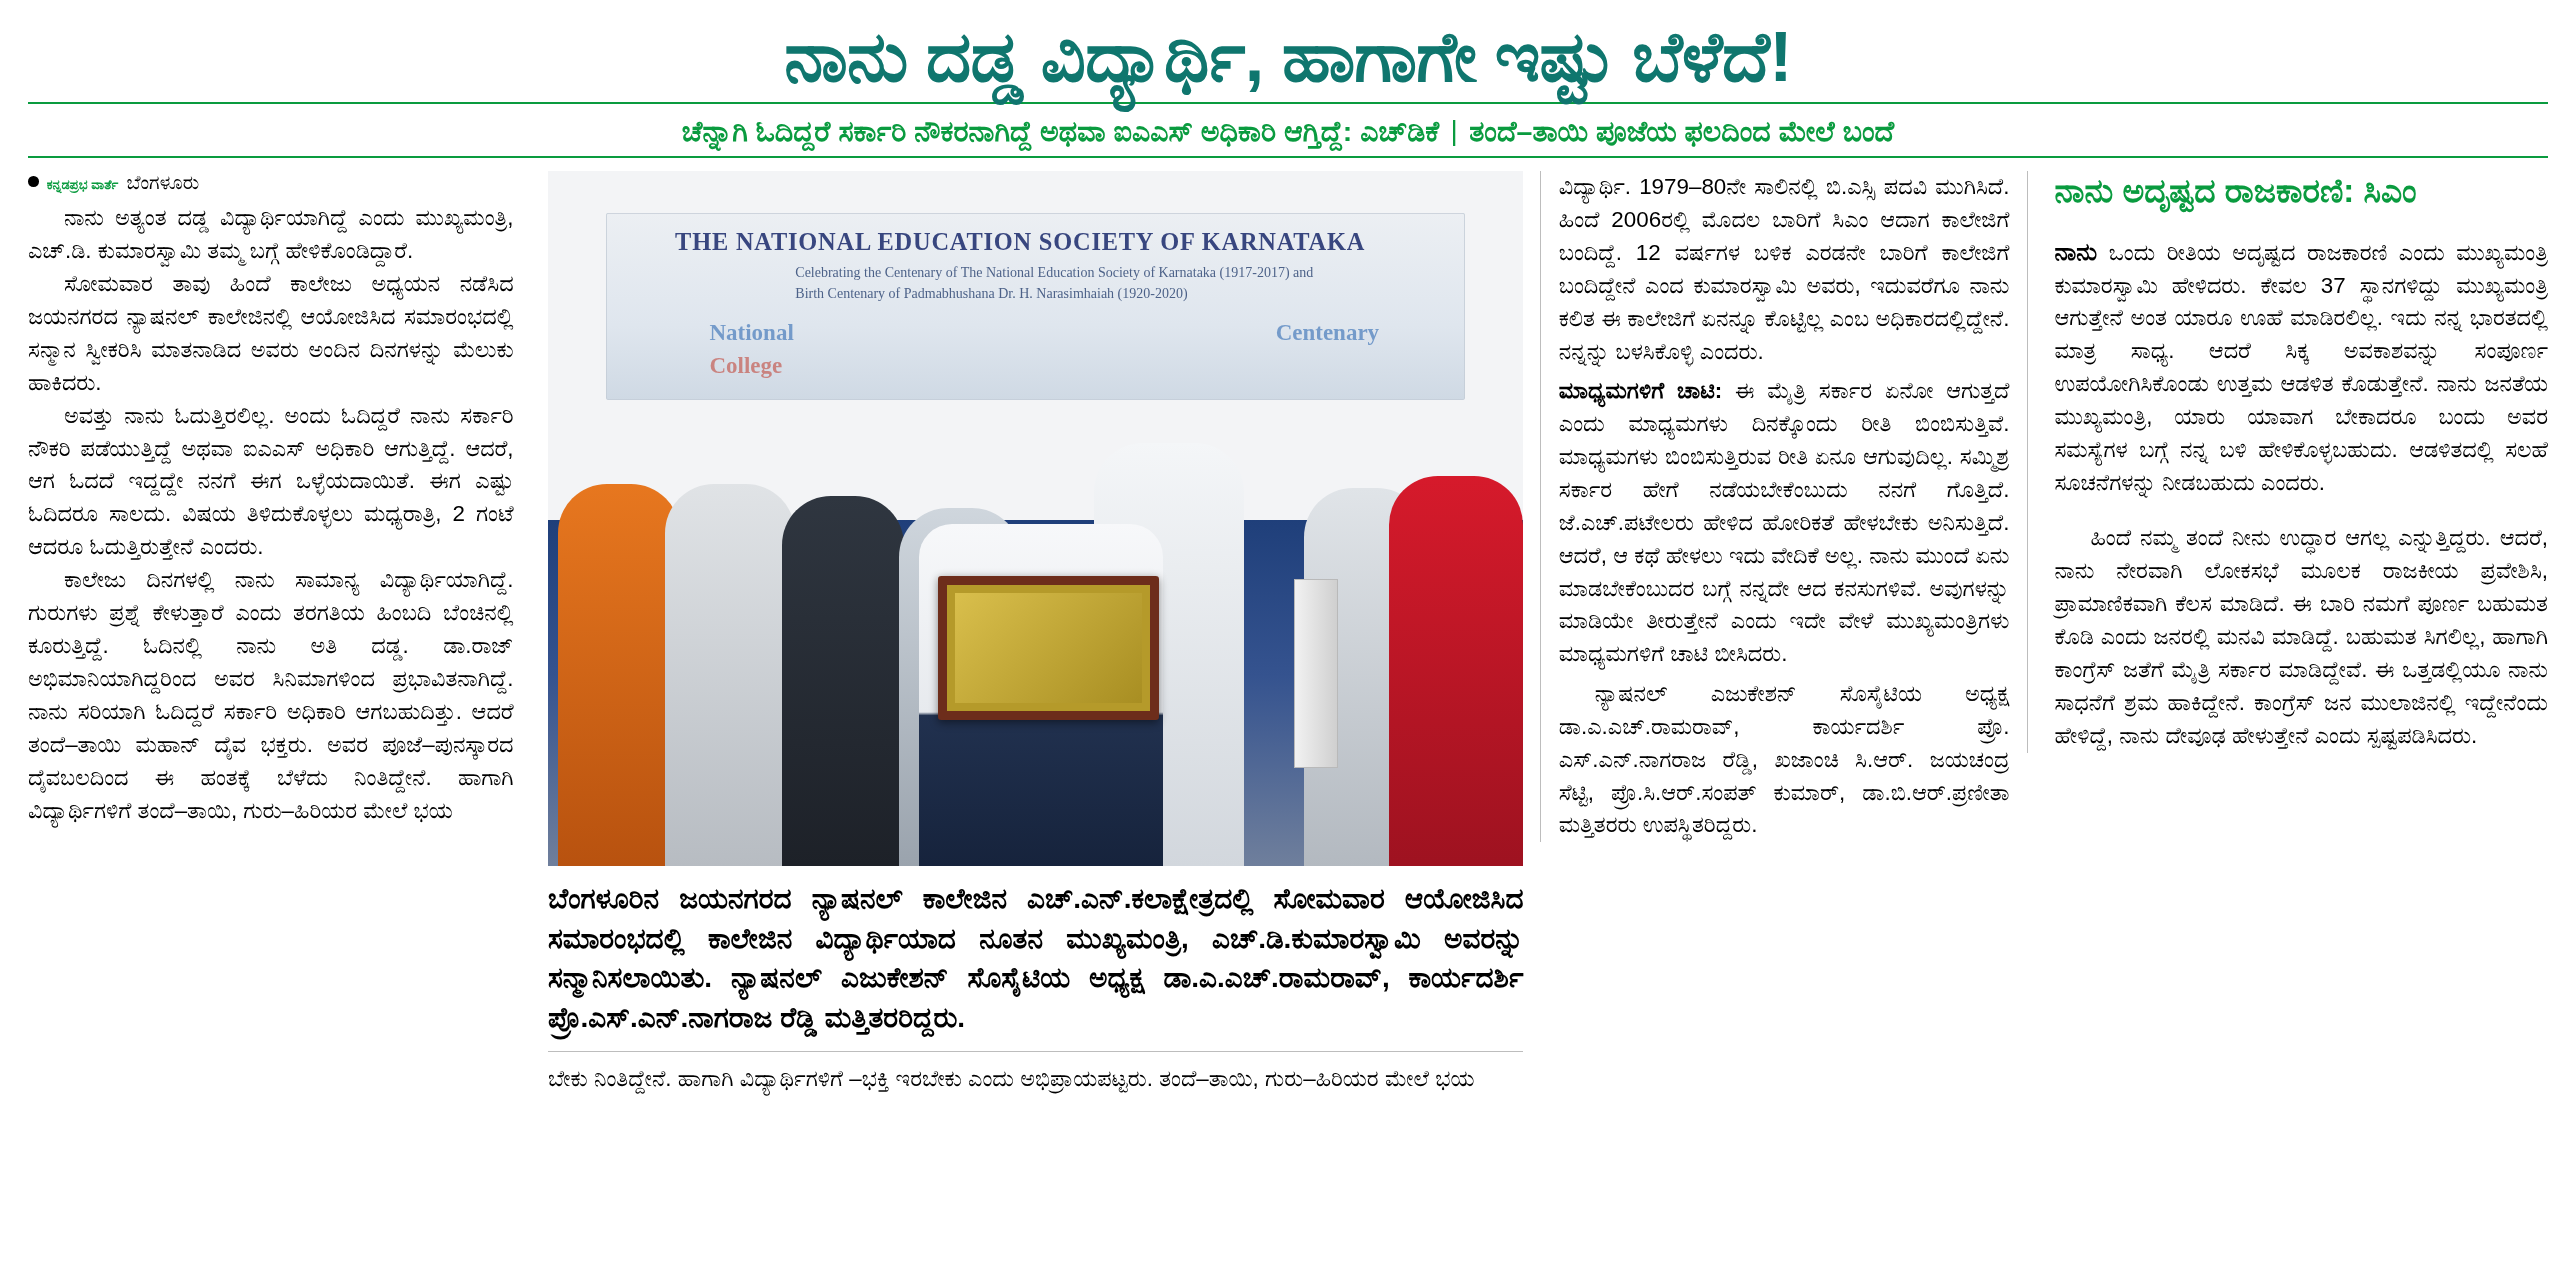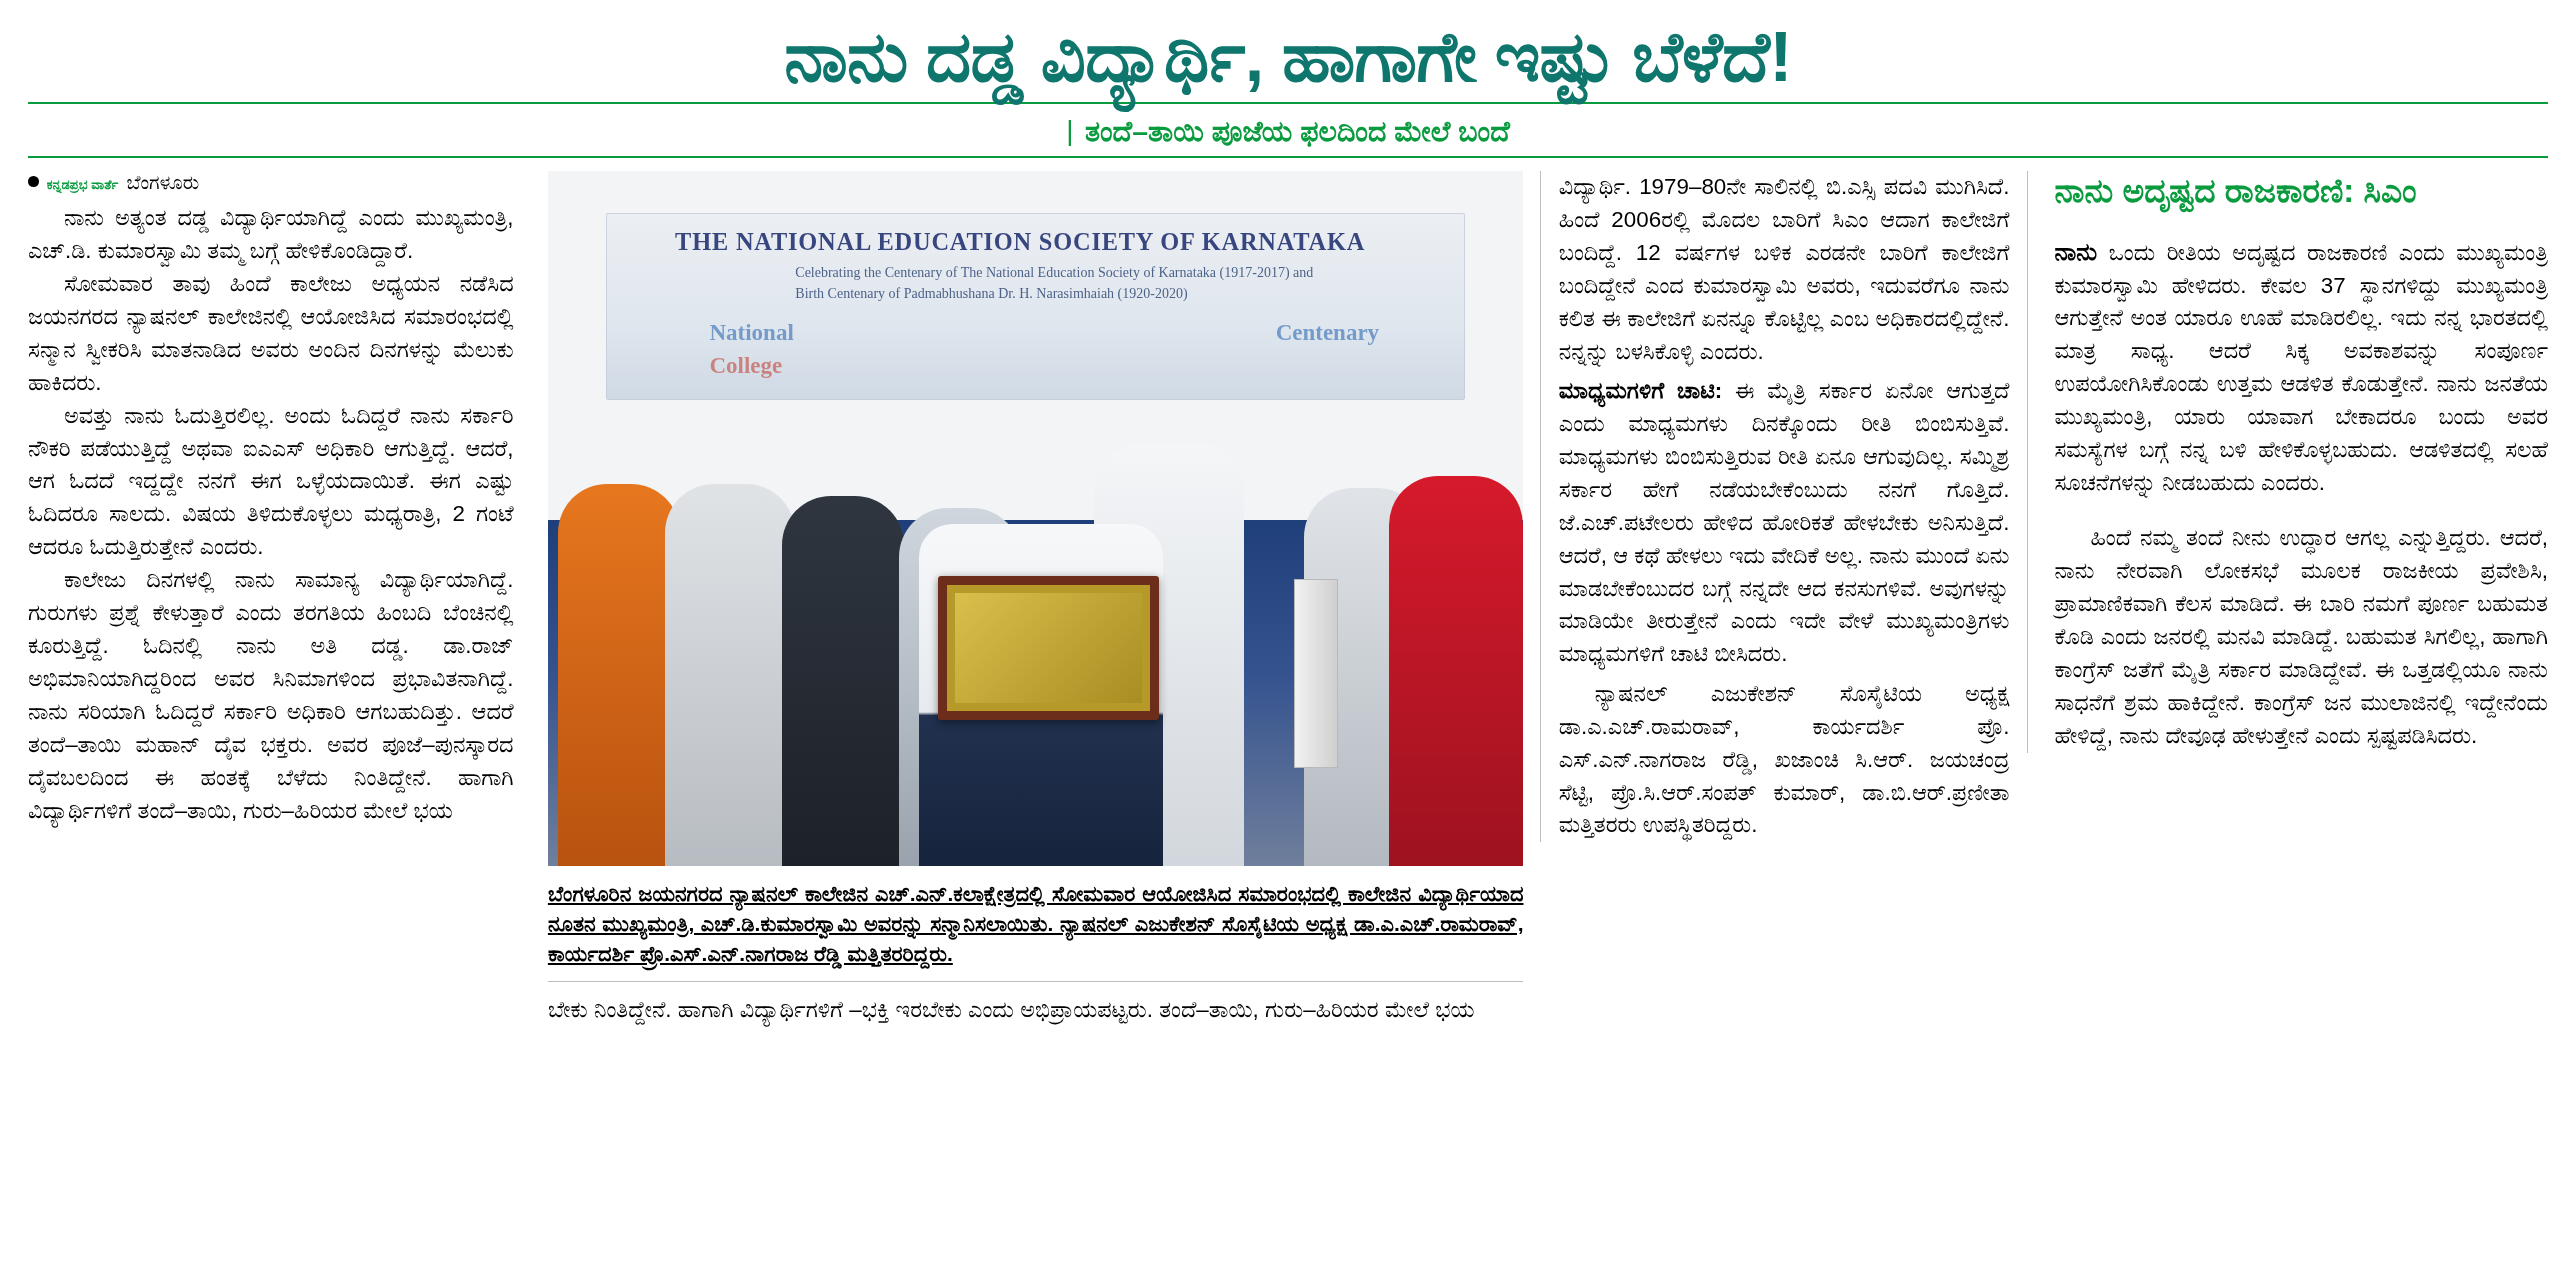--- a/index.html
+++ b/index.html
@@ -235,26 +235,25 @@
     position: absolute;
     right: 19%;
     bottom: 98px;
     width: 42px;
     height: 187px;
     background: linear-gradient(90deg,#f2f2f2,#cfcfcf);
     border: 1.6px solid #b9b9b9;
   }
 
   .caption {
-    font-size: 21px;
+    font-size: 28px;
     line-height: 1.42;
     font-weight: bold;
     text-align: justify;
     margin: 13px 0 0 0;
-    text-decoration: underline;
   }
   .caption-rule {
     border-top: 0.8px solid #bdbdbd;
     margin: 13px 0 11.4px 0;
   }
   .caption-cols {
     display: flex;
     gap: 21px;
   }
   .caption-col {
@@ -283,20 +282,21 @@
 </head>
 <body>
 
 <div class="page">
 
   <h1 class="headline">ನಾನು ದಡ್ಡ ವಿದ್ಯಾರ್ಥಿ, ಹಾಗಾಗೇ ಇಷ್ಟು ಬೆಳೆದೆ!</h1>
 
   <div class="rule-top"></div>
 
   <div class="subhead-row">
+    <span>ಚೆನ್ನಾಗಿ ಓದಿದ್ದರೆ ಸರ್ಕಾರಿ ನೌಕರನಾಗಿದ್ದೆ ಅಥವಾ ಐಎಎಸ್ ಅಧಿಕಾರಿ ಆಗ್ತಿದ್ದೆ: ಎಚ್‌ಡಿಕೆ</span>
     <span class="subhead-sep">|</span>
     <span>ತಂದೆ–ತಾಯಿ ಪೂಜೆಯ ಫಲದಿಂದ ಮೇಲೆ ಬಂದೆ</span>
   </div>
 
   <div class="rule-bottom"></div>
 
   <div class="cols">
 
     <div class="col col-1">
       <div class="byline">

